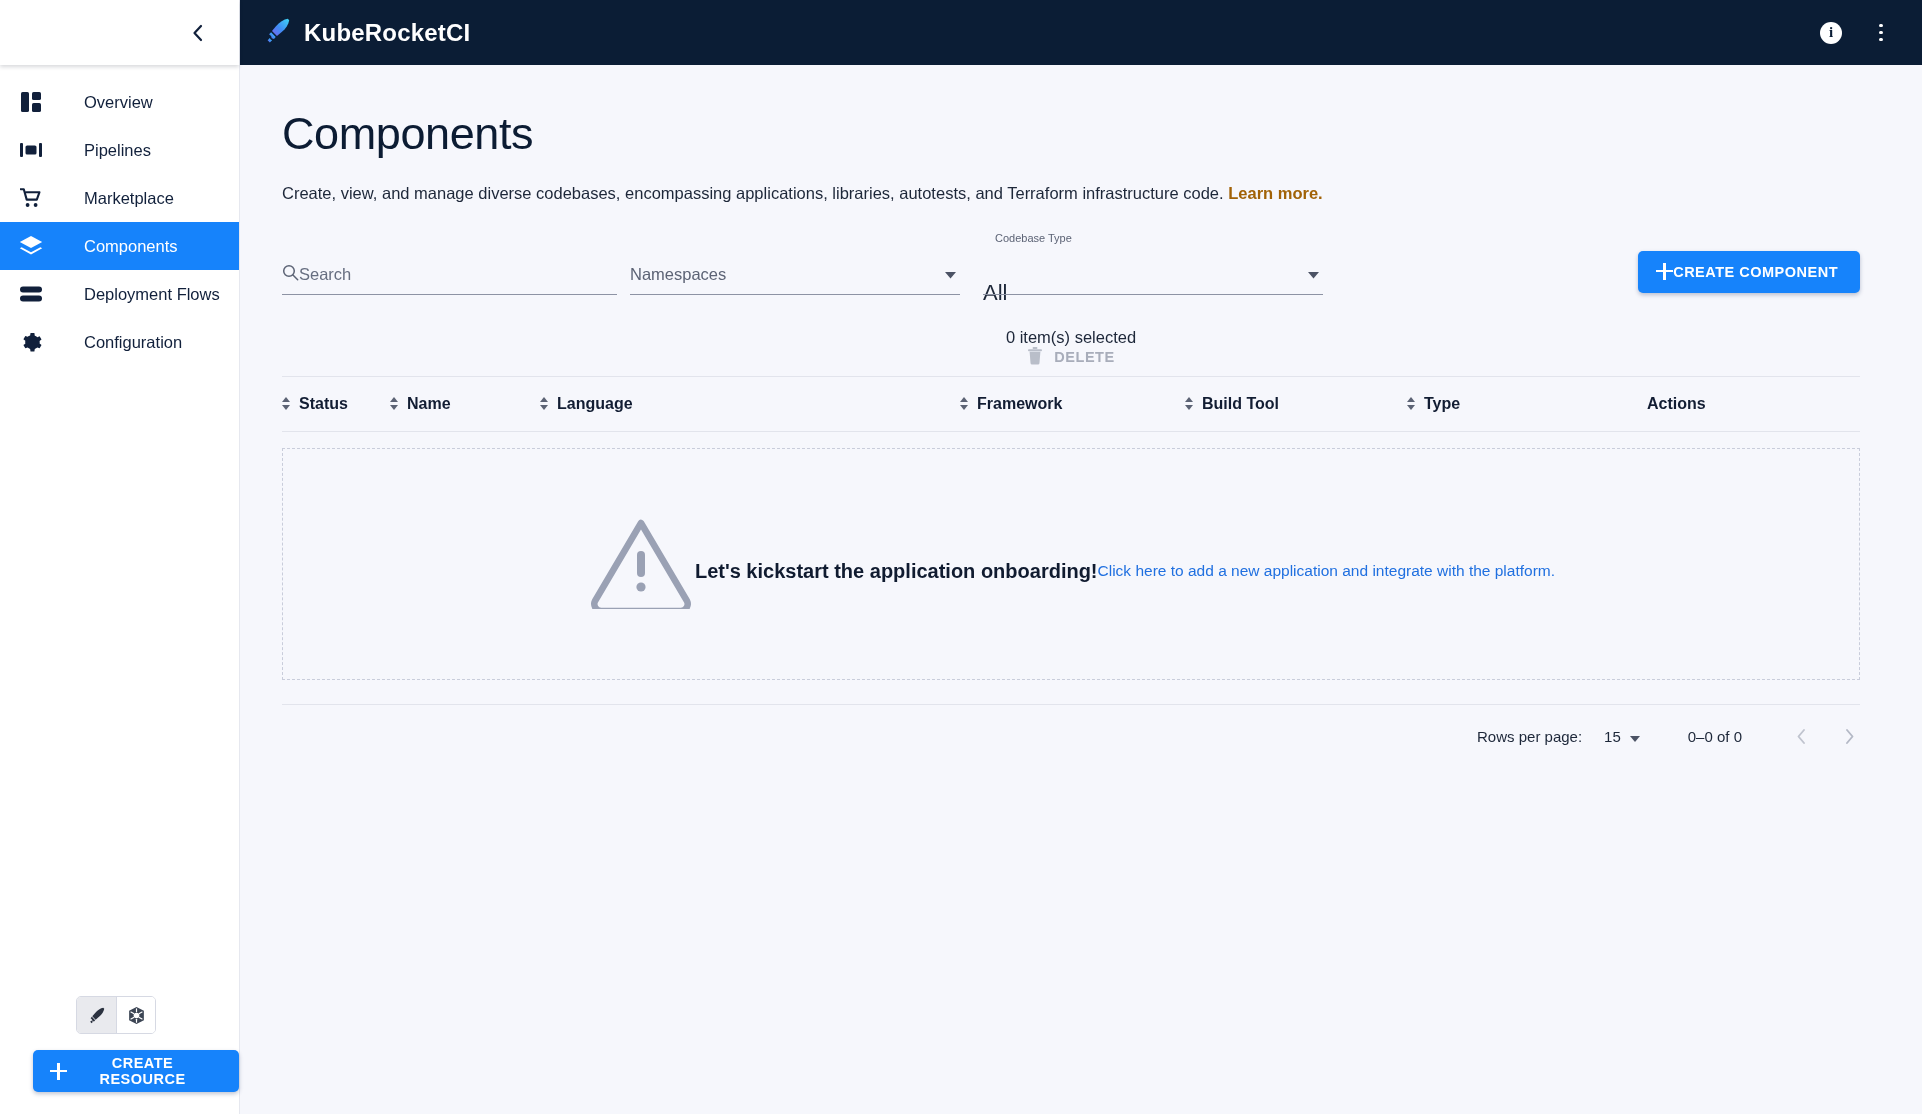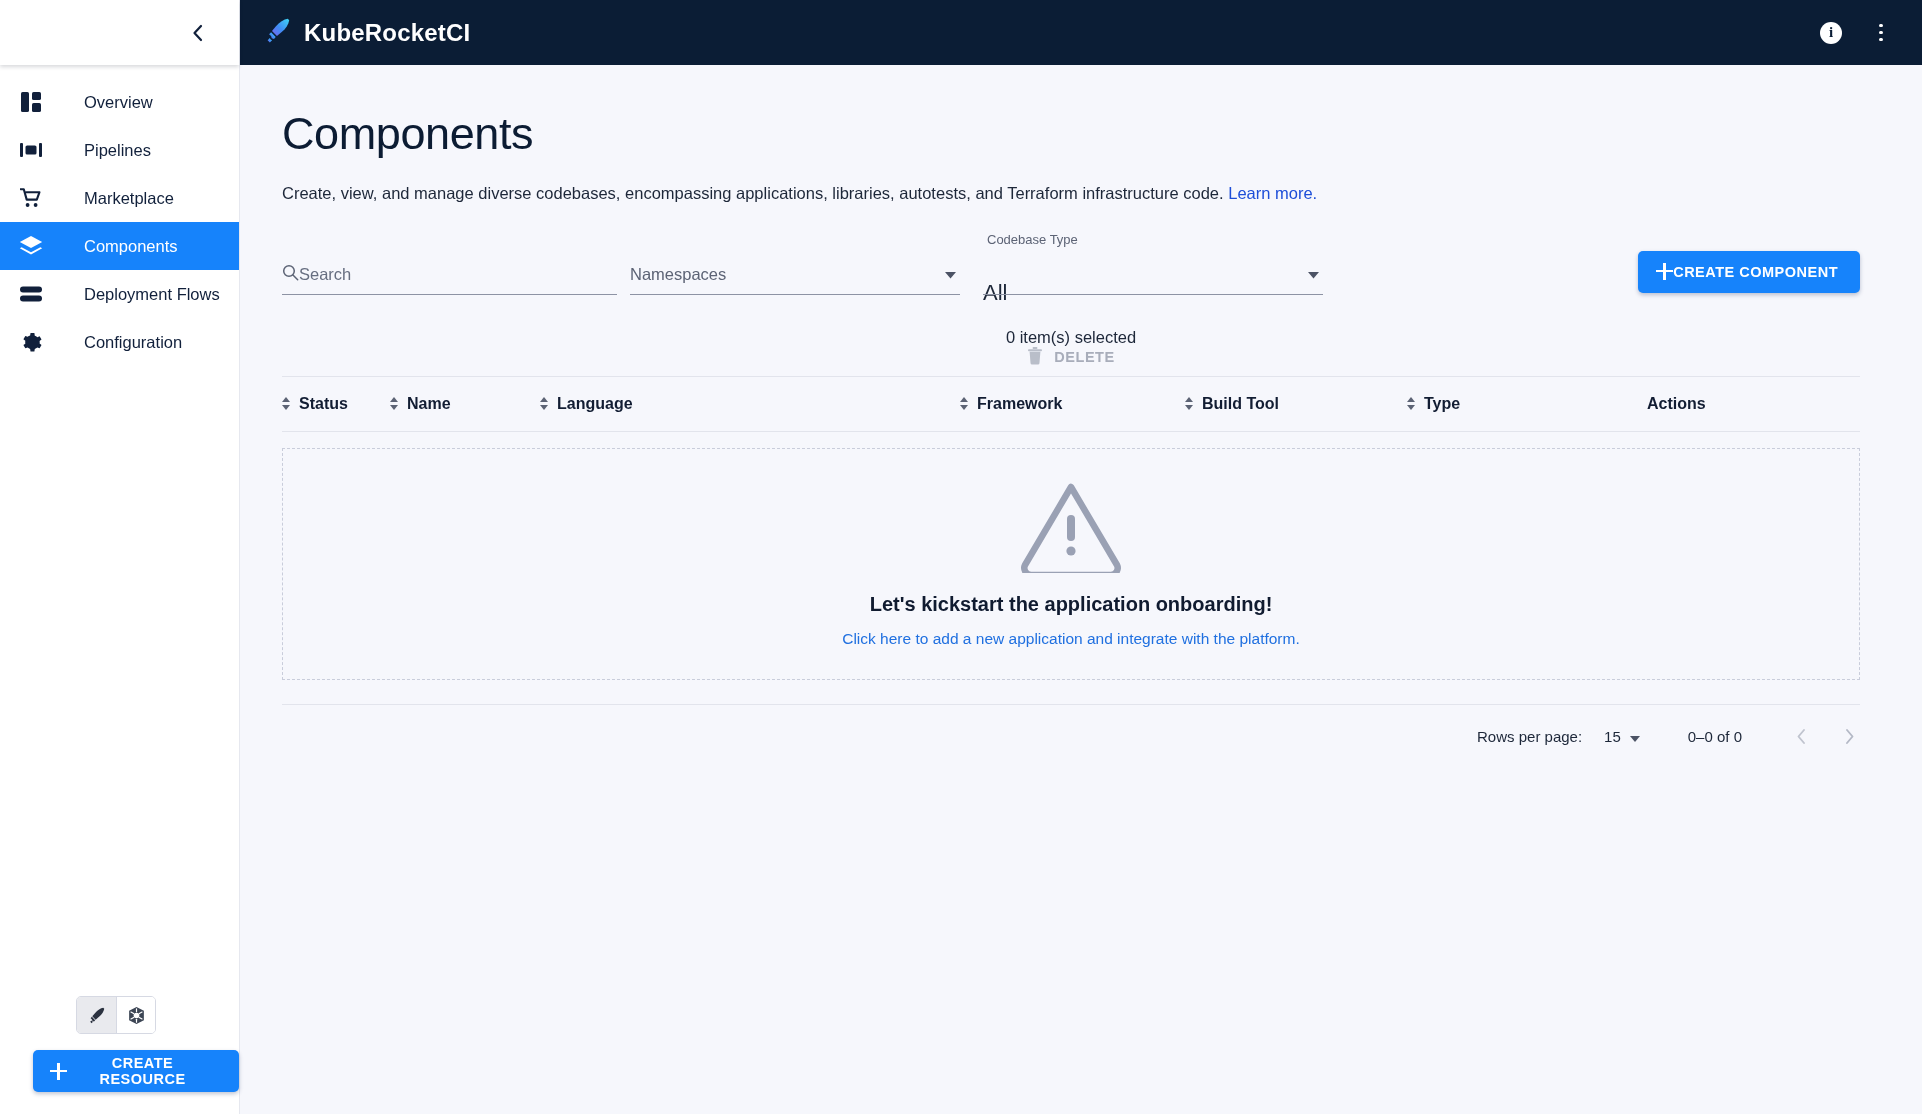--- a/index.html
+++ b/index.html
@@ -116,42 +116,42 @@
     padding: 44px 62px 0 42px;
     overflow: hidden;
   }
   .page-title {
     font-size: 45px; font-weight: normal; color: #0c1c33;
     letter-spacing: -.4px; line-height: 1.1;
   }
   .page-desc {
     margin-top: 25px; font-size: 16.5px; color: #1d2739;
   }
-  .page-desc a { color: #1d4ed8; text-decoration: none; }
+  .page-desc a { color: #a16207; text-decoration: none; font-weight: bold; }
 
   
   .filters {
     margin-top: 38px;
     display: flex; align-items: flex-end; gap: 0;
     position: relative; height: 54px;
   }
   .field { position: relative; }
   .field .underline {
     position: absolute; left: 0; right: 0; bottom: 0;
     height: 1px; background: #8d93a4;
   }
   .f-search { width: 335px; height: 40px; display: flex; align-items: center; }
   .f-search .ph { color: #666e80; font-size: 16.5px; }
   .f-ns { width: 330px; margin-left: 13px; height: 40px; display: flex; align-items: center; }
   .f-ns .ph { color: #5c6375; font-size: 16.5px; }
   .f-ct { width: 340px; margin-left: 23px; height: 40px; display: flex; align-items: center; }
   .f-ct .val { color: #1d2739; font-size: 22px; margin-top: 36px; }
   .f-label {
-    position: absolute; top: -23px; left: 4px;
-    font-size: 13px; color: #5c6375; text-align: center;
+    position: absolute; top: -23px; left: 12px;
+    font-size: 11px; color: #5c6375; text-align: center;
   }
   .caret { position: absolute; right: 4px; bottom: 12px; }
   .spacer { flex: 1; }
   .create-component { height: 42px; padding: 0 22px 0 18px; margin-bottom: 2px; }
 
   
   .selbar {
     margin-top: 33px;
     display: flex; align-items: center;
     height: 34px;
@@ -183,21 +183,21 @@
   .th.c-actions   { flex: 1; justify-content: flex-start; }
   .sorter { display: flex; flex-direction: column; gap: 2.5px; }
   .sorter i { display: block; width: 0; height: 0; border-left: 4.5px solid transparent; border-right: 4.5px solid transparent; }
   .sorter i.up { border-bottom: 5px solid #5c6375; }
   .sorter i.dn { border-top: 5px solid #5c6375; }
 
   .empty {
     margin-top: 16px;
     height: 232px;
     border: 1.6px dashed #c9cddb;
-    display: flex; flex-direction: column; align-items: center; justify-content: center;
+    display: flex; align-items: center; justify-content: center;
   }
   .empty-title {
     margin-top: 16px;
     font-size: 20px; font-weight: bold; color: #101b30;
   }
   .empty-link {
     margin-top: 14px; font-size: 15.5px; color: #2070e0; cursor: pointer; text-decoration: none;
   }
 
   .tfoot {

